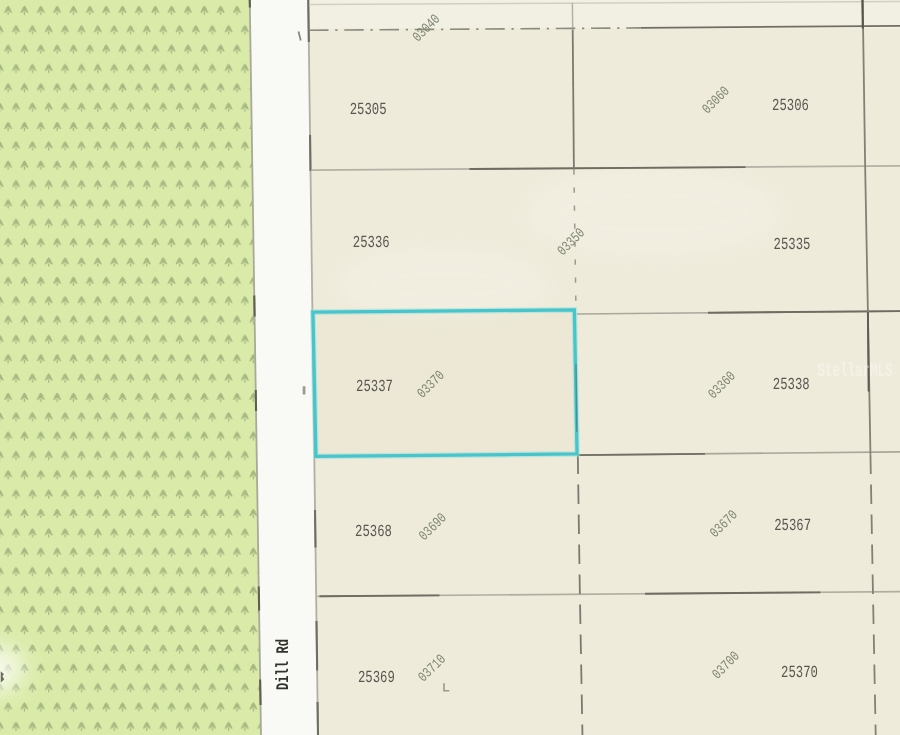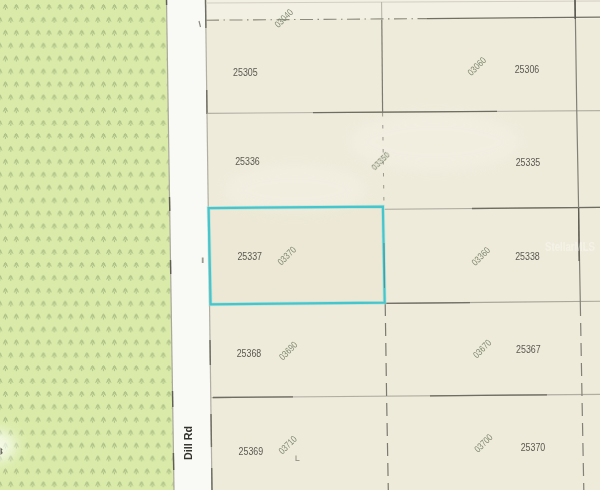--- a/index.html
+++ b/index.html
@@ -1,17 +1,17 @@
 <!DOCTYPE html>
 <html><head>
 <meta charset="utf-8">
 <style>
   html,body{margin:0;padding:0;}
   #map{width:600px;height:490px;position:relative;overflow:hidden;background:#efebdb;
-       font-family:Liberation Sans, sans-serif;}
+       font-family:Liberation Mono, monospace;}
   svg{display:block;filter:blur(0.28px);}
 </style>
 </head>
 <body>
 
 <div id="map">
 <svg width="600" height="490" viewBox="0 0 600 490">
   <defs>
     <filter id="soft" x="-10%" y="-10%" width="120%" height="120%">
           <feGaussianBlur stdDeviation="0.35"></feGaussianBlur>

